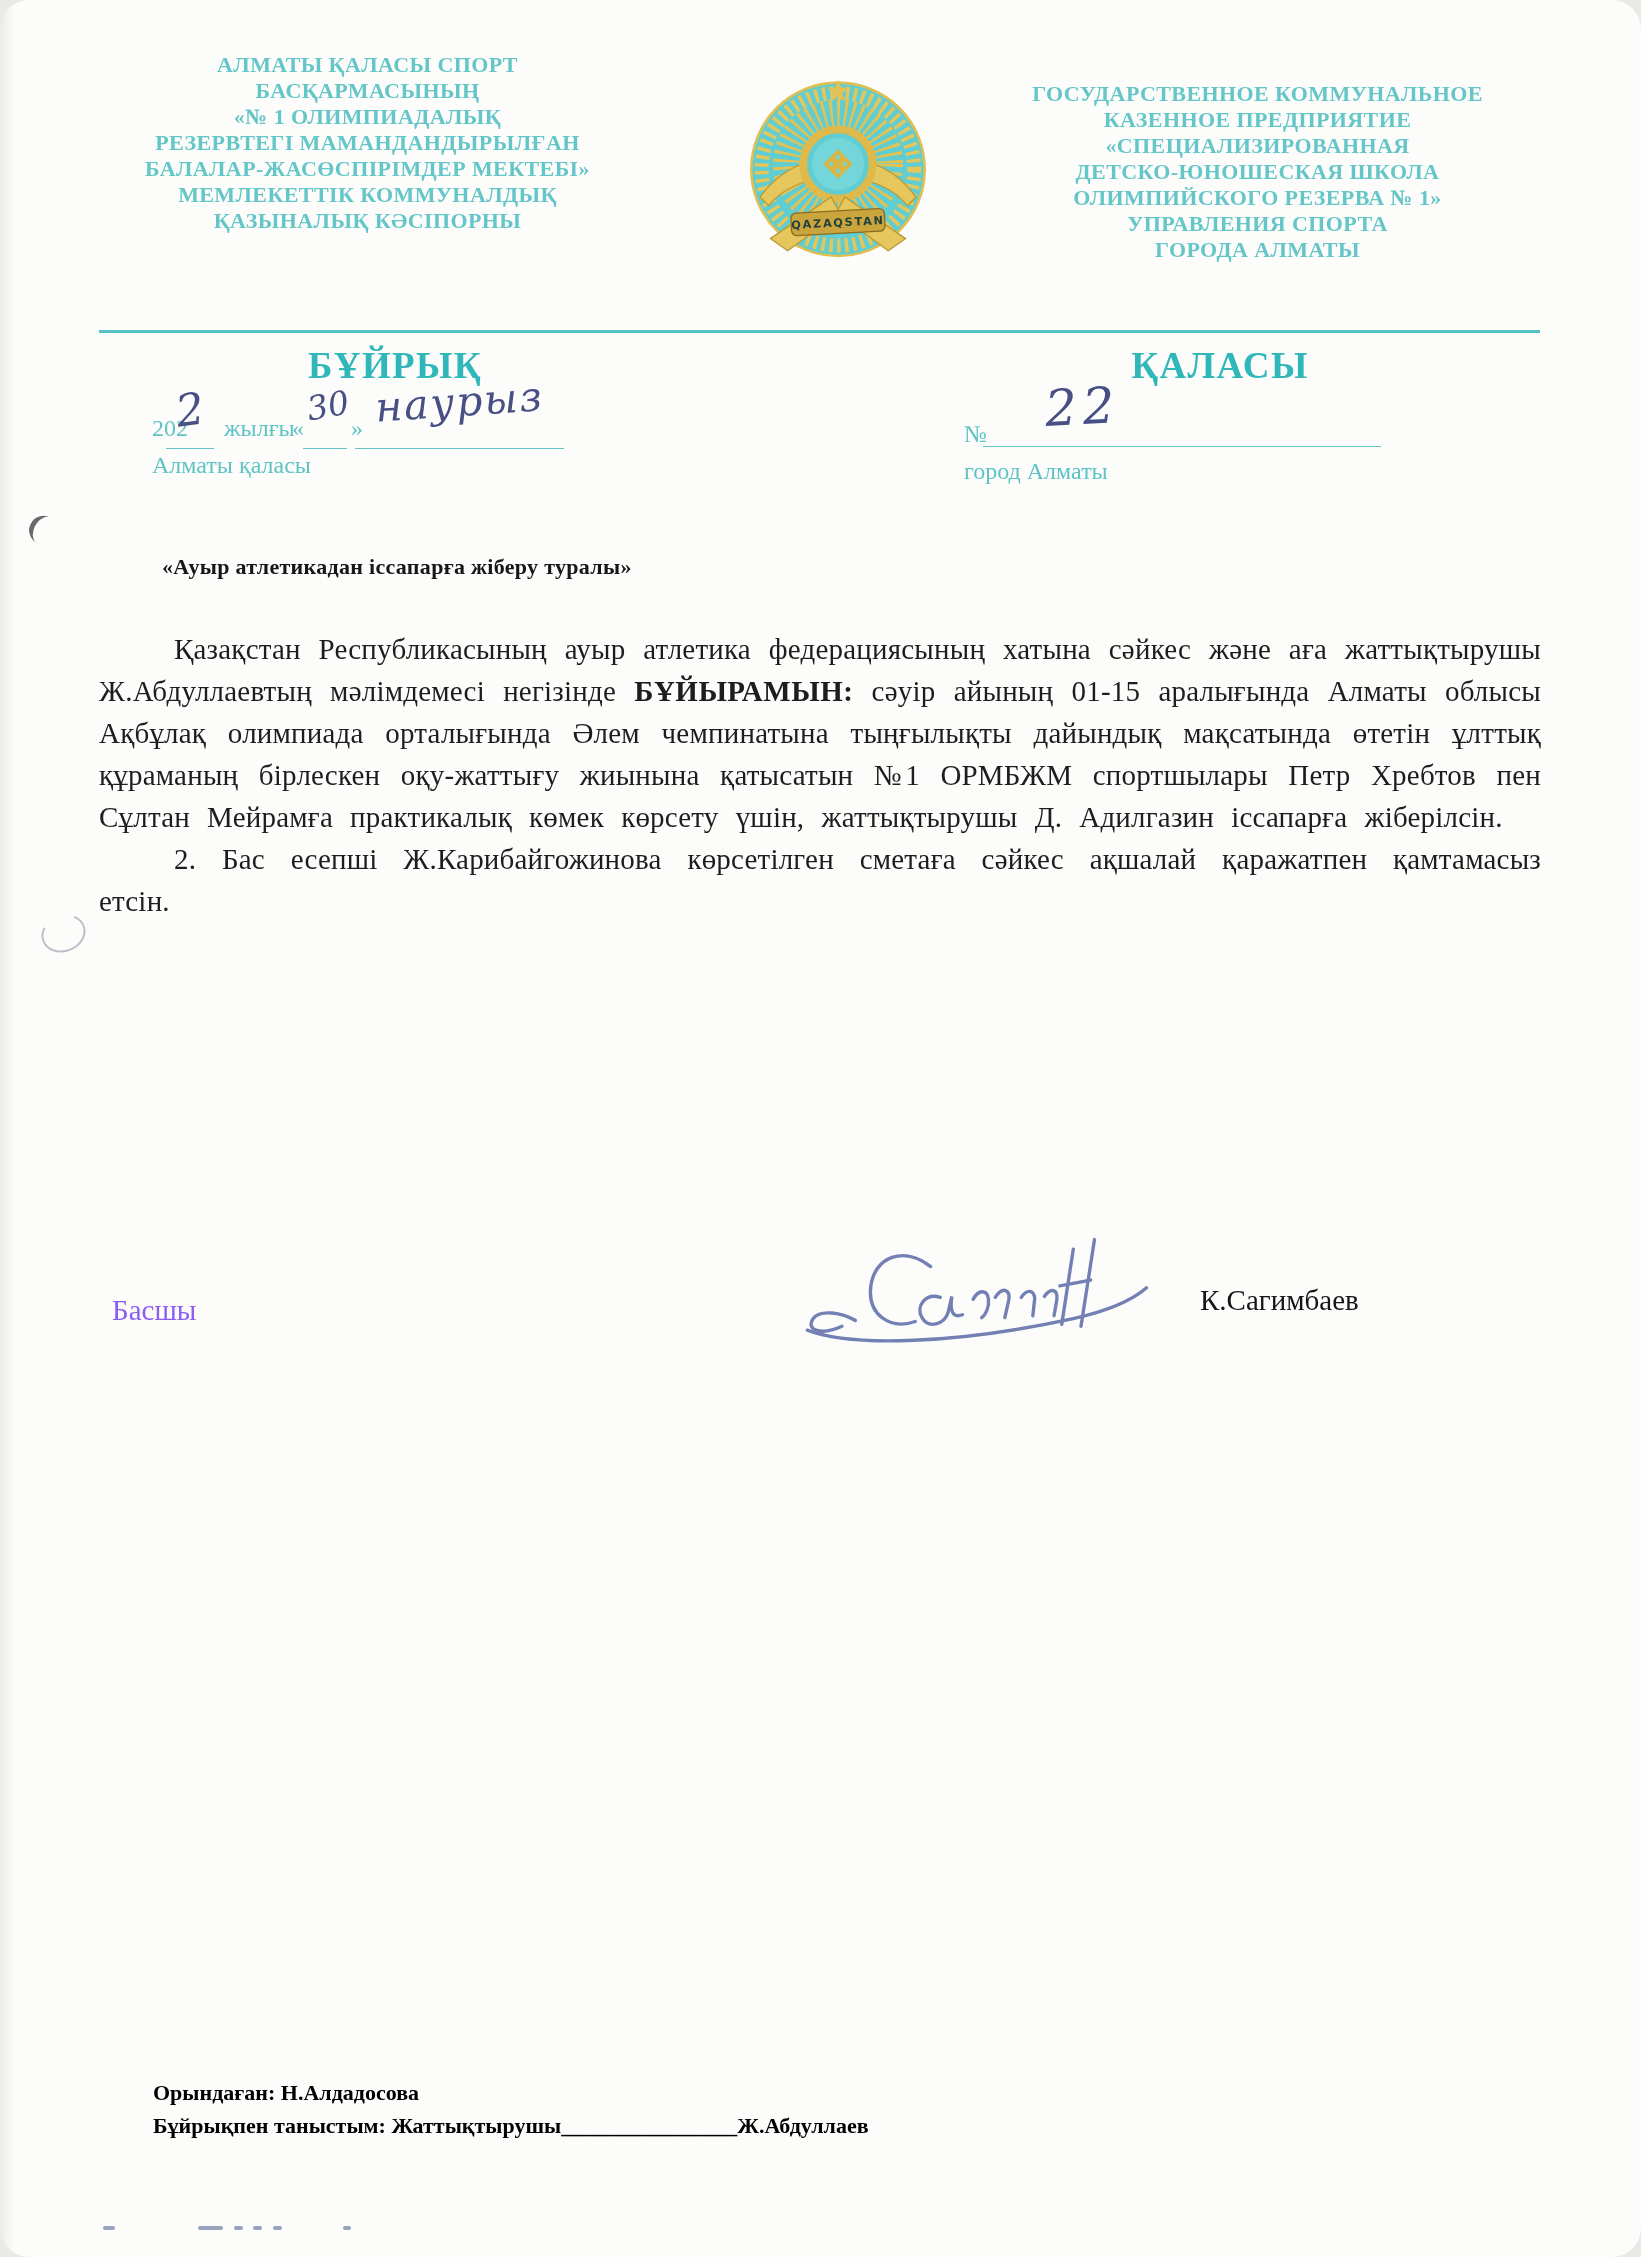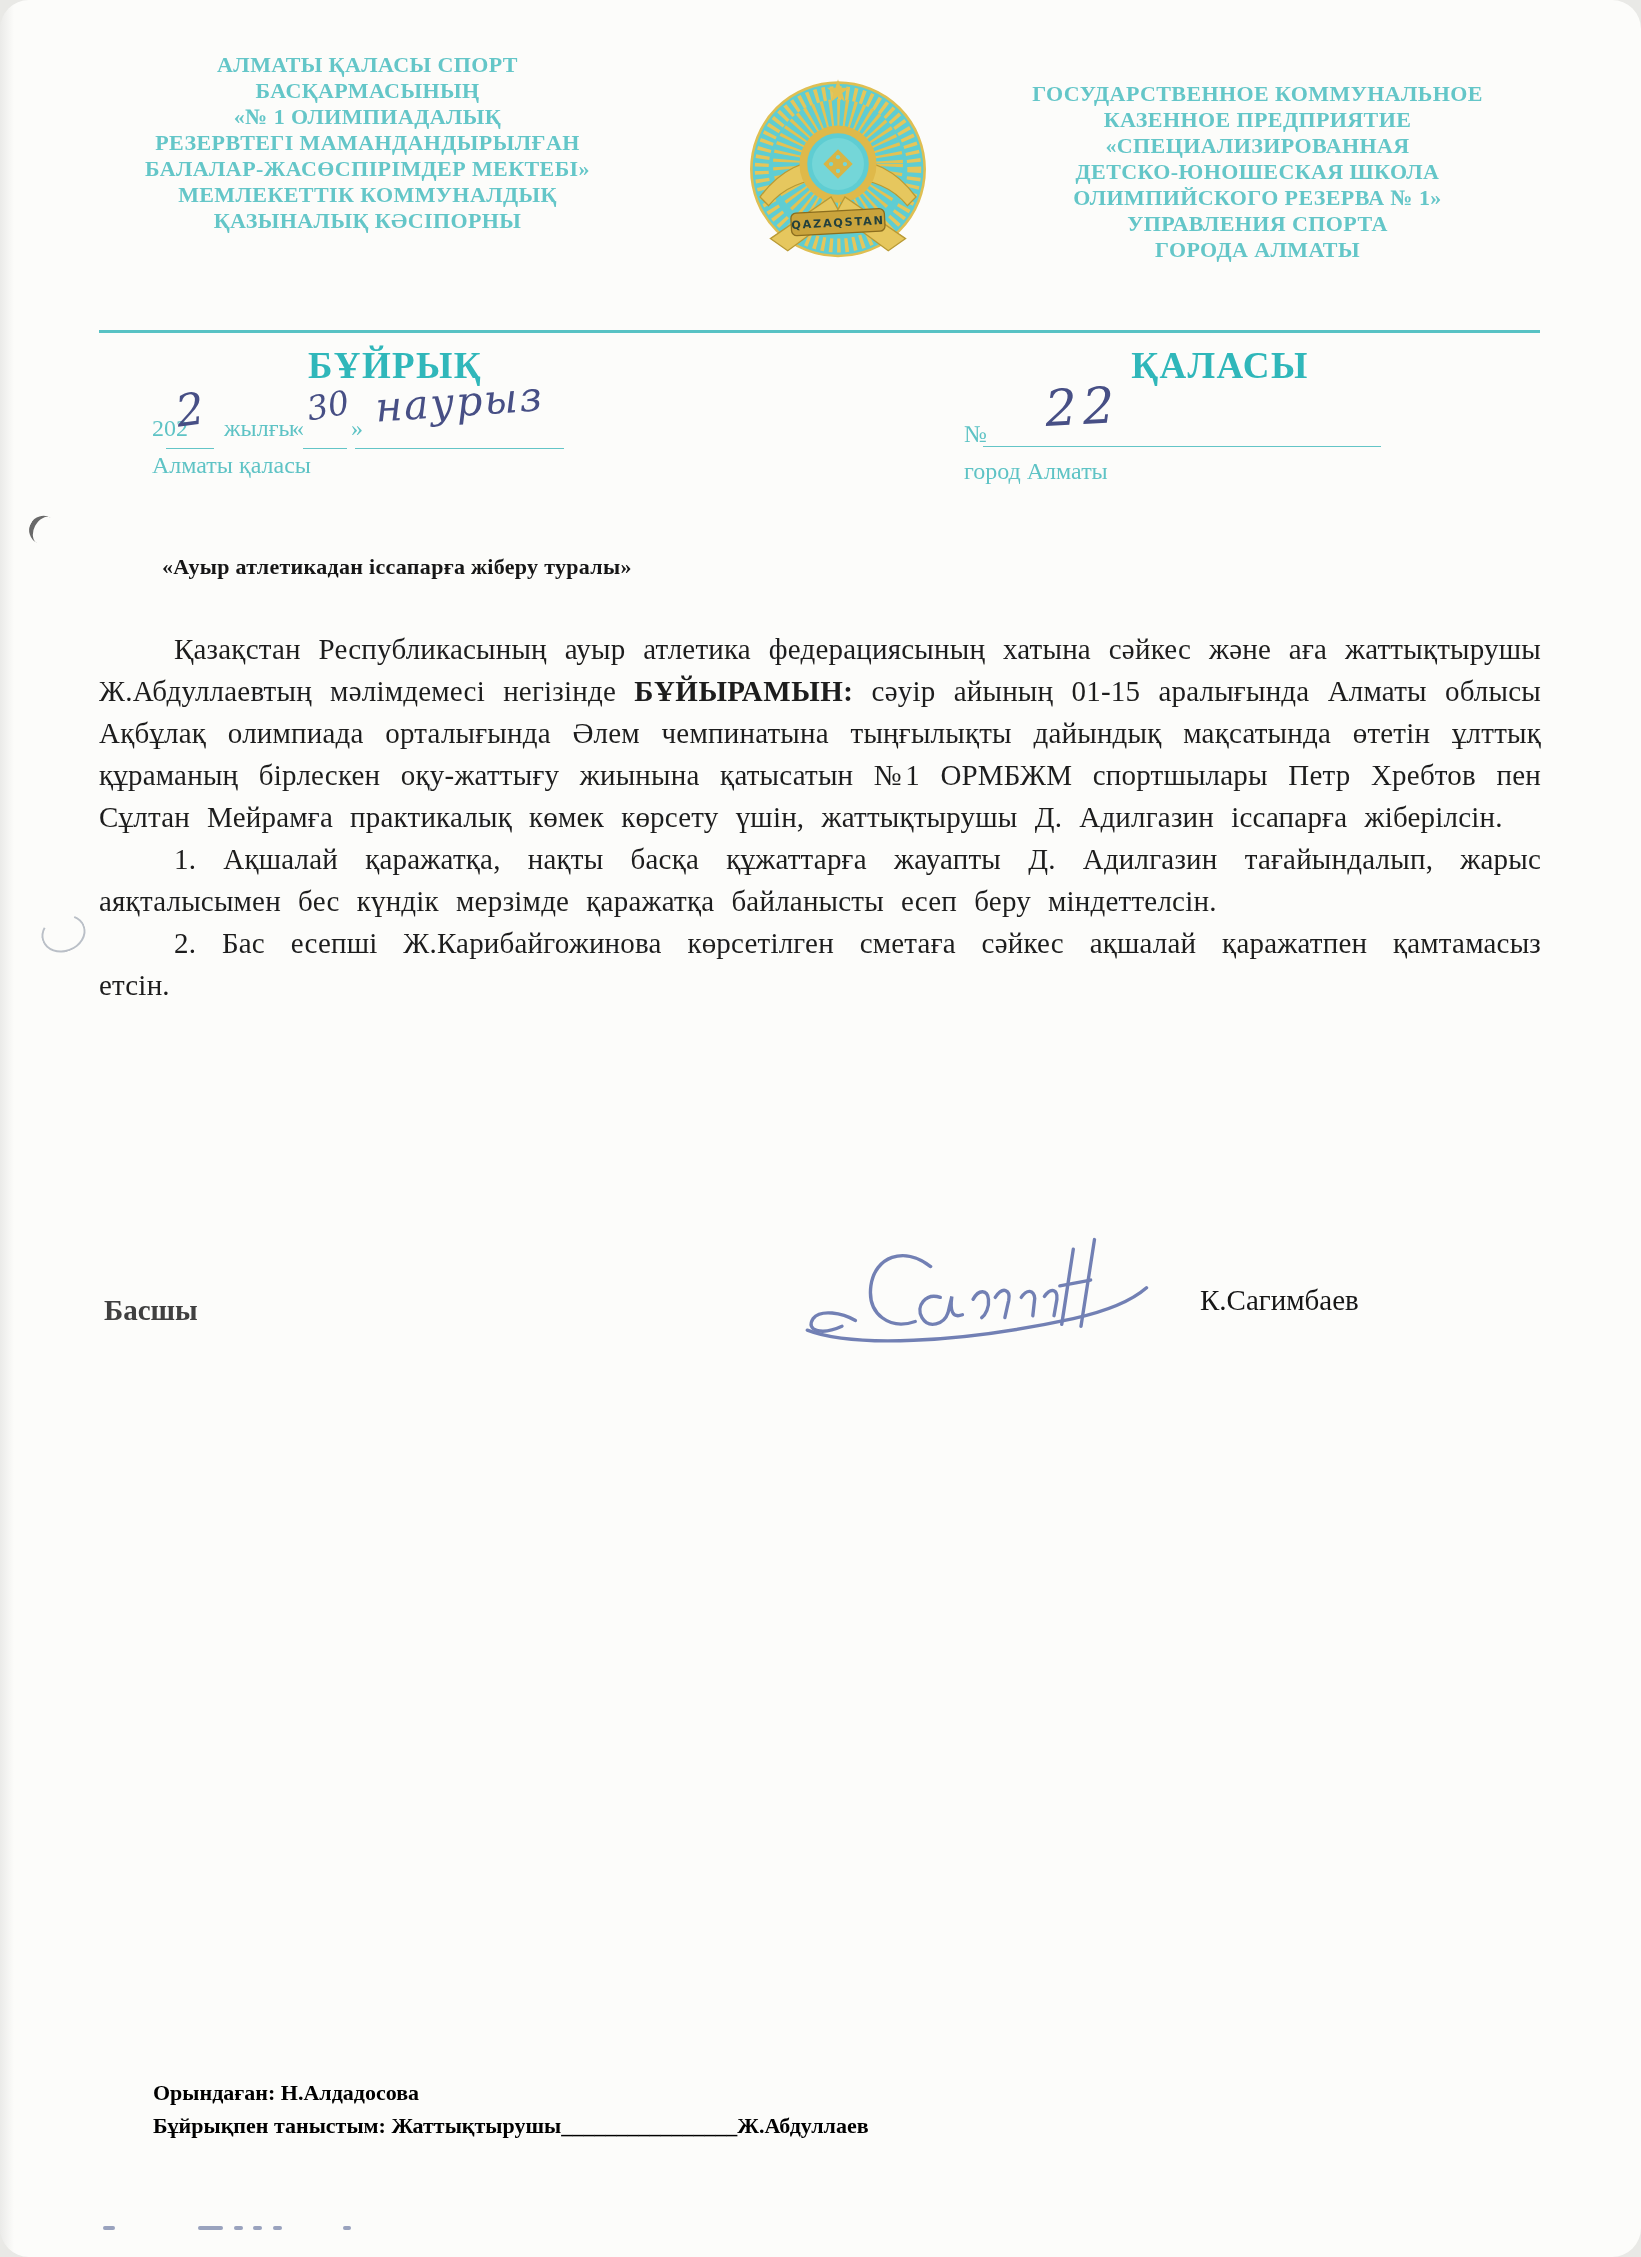--- a/index.html
+++ b/index.html
@@ -49,21 +49,21 @@
     font-weight:bold;font-size:22px;color:#161616;letter-spacing:0.3px;
   }
   .body-block{
     left:99px;top:628px;width:1442px;
     font-size:29px;line-height:42px;color:#1d1d1d;
     text-align:justify;word-spacing:9.7px;letter-spacing:0.2px;
   }
   .body-block p{margin:0;text-indent:75px;}
   .decree{font-weight:bold;letter-spacing:0.5px;}
   
-  .sig-title{left:104px;top:1294px;font-weight:bold;font-size:29px;color:#404040;}
+  .sig-title{left:112px;top:1294px;font-weight:normal;font-size:29px;color:#8b5cf6;}
   .sig-name{left:1200px;top:1284px;font-weight:normal;font-size:29px;color:#161616;}
   .sig-scribble{left:784px;top:1228px;width:381px;height:133px;}
   .sig-scribble svg{width:100%;height:100%;}
   
   .footer{
     left:153px;top:2076px;width:966px;
     font-size:22px;line-height:33px;color:#000000;font-weight:bold;
   }
   
   .crescent{
@@ -152,21 +152,20 @@
 
   <div class="abs teal-print" style="left:964px;top:421px;">№</div>
   <div class="abs hand" style="left:1045px;top:378px;font-size:50px;letter-spacing:5.8px;transform:rotate(-3deg);">22</div>
   <div class="abs uline" style="left:983px;top:444px;width:398px;"></div>
   <div class="abs teal-print" style="left:964px;top:458px;">город Алматы</div>
 
   <div class="abs subject">«Ауыр атлетикадан іссапарға жіберу туралы»</div>
 
   <div class="abs body-block">
     <p><span>Қазақстан Республикасының ауыр атлетика федерациясының хатына сәйкес және аға жаттықтырушы Ж.Абдуллаевтың мәлімдемесі негізінде </span><span class="decree">БҰЙЫРАМЫН:</span><span> сәуір айының 01-15  аралығында Алматы облысы Ақбұлақ  олимпиада орталығында Әлем чемпинатына тыңғылықты дайындық мақсатында өтетін ұлттық құраманың бірлескен  оқу-жаттығу жиынына қатысатын №1 ОРМБЖМ спортшылары Петр Хребтов пен Сұлтан Мейрамға практикалық көмек көрсету үшін, жаттықтырушы Д. Адилгазин  іссапарға жіберілсін.</span></p>
-    <p>1. Ақшалай қаражатқа, нақты басқа құжаттарға жауапты Д. Адилгазин тағайындалып, жарыс аяқталысымен бес күндік мерзімде қаражатқа байланысты есеп беру міндеттелсін.</p>
     <p>2. Бас есепші Ж.Карибайгожинова көрсетілген сметаға сәйкес ақшалай қаражатпен қамтамасыз етсін.</p>
   </div>
 
   <div class="abs sig-title">Басшы</div>
   <div class="abs sig-scribble">
     <svg viewBox="0 0 395 138" xmlns="http://www.w3.org/2000/svg">
       <g stroke="#7280b4" stroke-width="3.5" fill="none" stroke-linecap="round">
         <path d="M152,40 C124,18 94,30 90,60 C86,90 110,106 136,97"></path>
         <path d="M162,72 c-15,-5 -26,9 -19,21 c7,12 23,7 27,-5 l4,-17 c-2,14 0,23 11,19"></path>
         <path d="M196,74 c6,-11 15,-10 16,0 c1,8 -3,16 -7,19 m14,-21 c8,-12 16,-8 14,3 l-4,18"></path>

